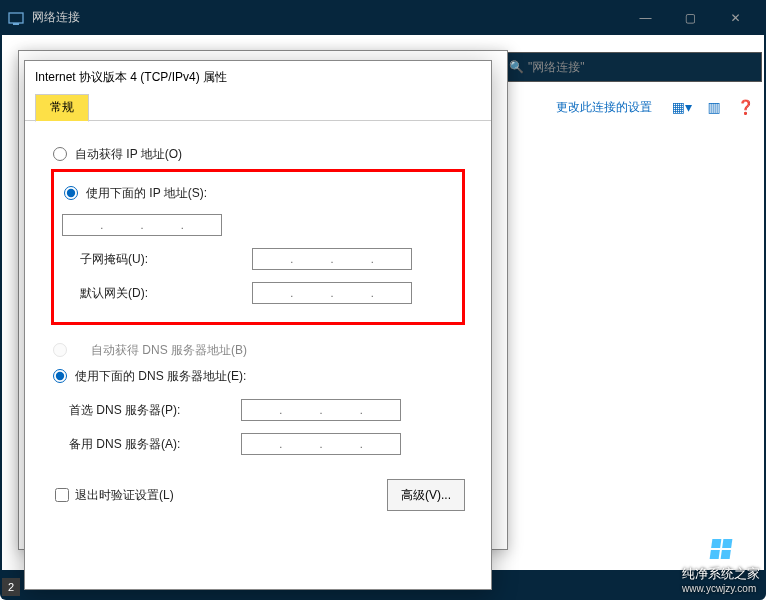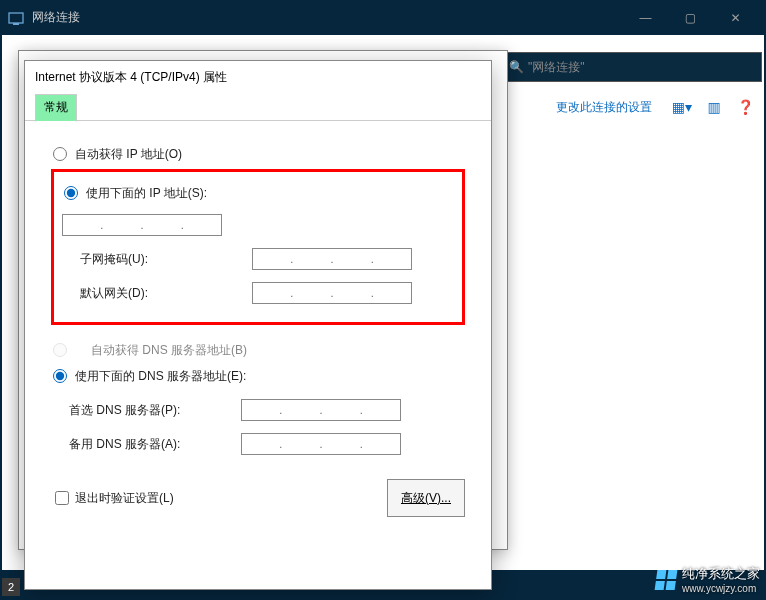--- a/index.html
+++ b/index.html
@@ -1,19 +1,19 @@
 <!DOCTYPE html>
 <html><head>
 <meta charset="utf-8">
 <style>
 * { box-sizing: border-box; margin: 0; padding: 0; font-family: "Microsoft YaHei", "Segoe UI", sans-serif; }
 body { width: 766px; height: 600px; background: #fff; overflow: hidden; position: relative; }
 
 
-.outer-window { position: absolute; top: 0; left: 0; width: 766px; height: 600px; background: #06263d; }
+.outer-window { position: absolute; top: 0; left: 0; width: 766px; height: 600px; background: #06263d; border-radius: 6px; }
 .outer-titlebar { height: 35px; background: #06263d; display: flex; align-items: center; padding: 0 8px; color: #d0d0d0; font-size: 12px; }
 .outer-titlebar .ticon { width: 16px; height: 16px; margin-right: 8px; display: inline-flex; }
 .outer-titlebar .winctrls { margin-left: auto; display: flex; gap: 0; }
 .outer-titlebar .winctrls span { width: 45px; height: 30px; display: inline-flex; align-items: center; justify-content: center; color: #a0a0a0; font-size: 12px; }
 
 
 .outer-body { position: absolute; top: 35px; left: 2px; right: 2px; bottom: 30px; background: #ffffff; }
 
 
 .eth-sheet { position: absolute; top: 50px; left: 18px; width: 490px; height: 500px; background: #fff; border: 1px solid #888; box-shadow: 0 3px 14px rgba(0,0,0,.25); }
@@ -33,43 +33,43 @@
 
 .leftlabels { position: absolute; top: 130px; left: 24px; font-size: 12px; color: #333; line-height: 30px; }
 .leftlabels .row2 { margin-top: 80px; }
 .leftlabels .boxcol { position: absolute; top: 120px; left: 22px; }
 .leftlabels .boxcol div { width: 14px; height: 12px; border:1px solid #555; margin-bottom: 10px; }
 
 
 .dialog { position: absolute; top: 60px; left: 24px; width: 468px; height: 530px; background: #fff; border: 1px solid #888; box-shadow: 0 6px 24px rgba(0,0,0,.3); }
 .dlg-title { height: 32px; display: flex; align-items: center; padding: 0 10px; font-size: 12px; }
 .dlg-tabs { display: flex; border-bottom: 1px solid #ccc; height: 28px; padding-left: 10px; }
-.dlg-tab { border: 1px solid #ccc; border-bottom: 1px solid #fff; background: #86efac; height: 28px; padding: 4px 8px 0; font-size: 12px; position: relative; top: 1px; }
+.dlg-tab { border: 1px solid #ccc; border-bottom: 1px solid #fff; background: #fde047; height: 28px; padding: 4px 14px 0; font-size: 12px; position: relative; top: 1px; }
 .dlg-body { padding: 18px 26px 10px; font-size: 12px; color: #222; }
 .desc { line-height: 1.8; margin-bottom: 26px; }
 
 .radio-row { display: flex; align-items: center; margin: 4px 0 4px 2px; height: 22px; }
 .radio-row input[type=radio] { width: 14px; height: 14px; margin-right: 8px; accent-color: #0067c0; }
 
 .red-box { border: 3px solid #ff0000; padding: 6px 8px 12px; margin: 2px 0 14px; }
 .field-row { display: flex; align-items: center; height: 34px; }
 .field-row .lbl { width: 190px; padding-left: 18px; }
 .ip-input { width: 160px; height: 22px; border: 1px solid #888; display: flex; align-items: center; justify-content: space-evenly; color: #666; font-size: 11px; }
 .ip-input span { width: 3px; text-align: center; }
 
 .dns-block { margin-top: 6px; }
 
 .bottom-row { display: flex; align-items: center; margin-top: 18px; }
 .bottom-row .chk { display: flex; align-items: center; gap: 6px; padding-left: 4px; }
 .bottom-row .chk input { width: 14px; height: 14px; }
 .bottom-row .spacer { flex: 1; }
-.btn { min-width: 78px; height: 38px; border: 1px solid #888; background: #f5f5f5; font-size: 12px; padding: 0 10px; text-decoration: underline; }
-
-
-.watermark { position: absolute; right: 6px; bottom: 6px; display: flex; align-items: center; gap: 6px; font-size: 13px; color: #fff; text-shadow: 0 0 3px #000; }
+.btn { min-width: 78px; height: 32px; border: 1px solid #888; background: #f5f5f5; font-size: 12px; padding: 0 10px; }
+
+
+.watermark { position: absolute; right: 6px; bottom: 6px; display: flex; align-items: center; gap: 6px; font-size: 13px; color: #fff; text-shadow: 0 0 3px #000; flex-direction: column; }
 .watermark .wlogo { width: 20px; height: 20px; display: grid; grid-template-columns: 1fr 1fr; grid-template-rows: 1fr 1fr; gap: 2px; transform: skewX(-8deg); }
 .watermark .wlogo i { background: #4cc3ff; }
 .watermark .sub { font-size: 10px; color: #ddd; }
 
 
 .tasknum { position: absolute; left: 2px; bottom: 4px; width: 18px; height: 18px; background: #3a3a3a; color: #fff; font-size: 11px; display: flex; align-items: center; justify-content: center; }
 </style>
 </head>
 <body>
 

